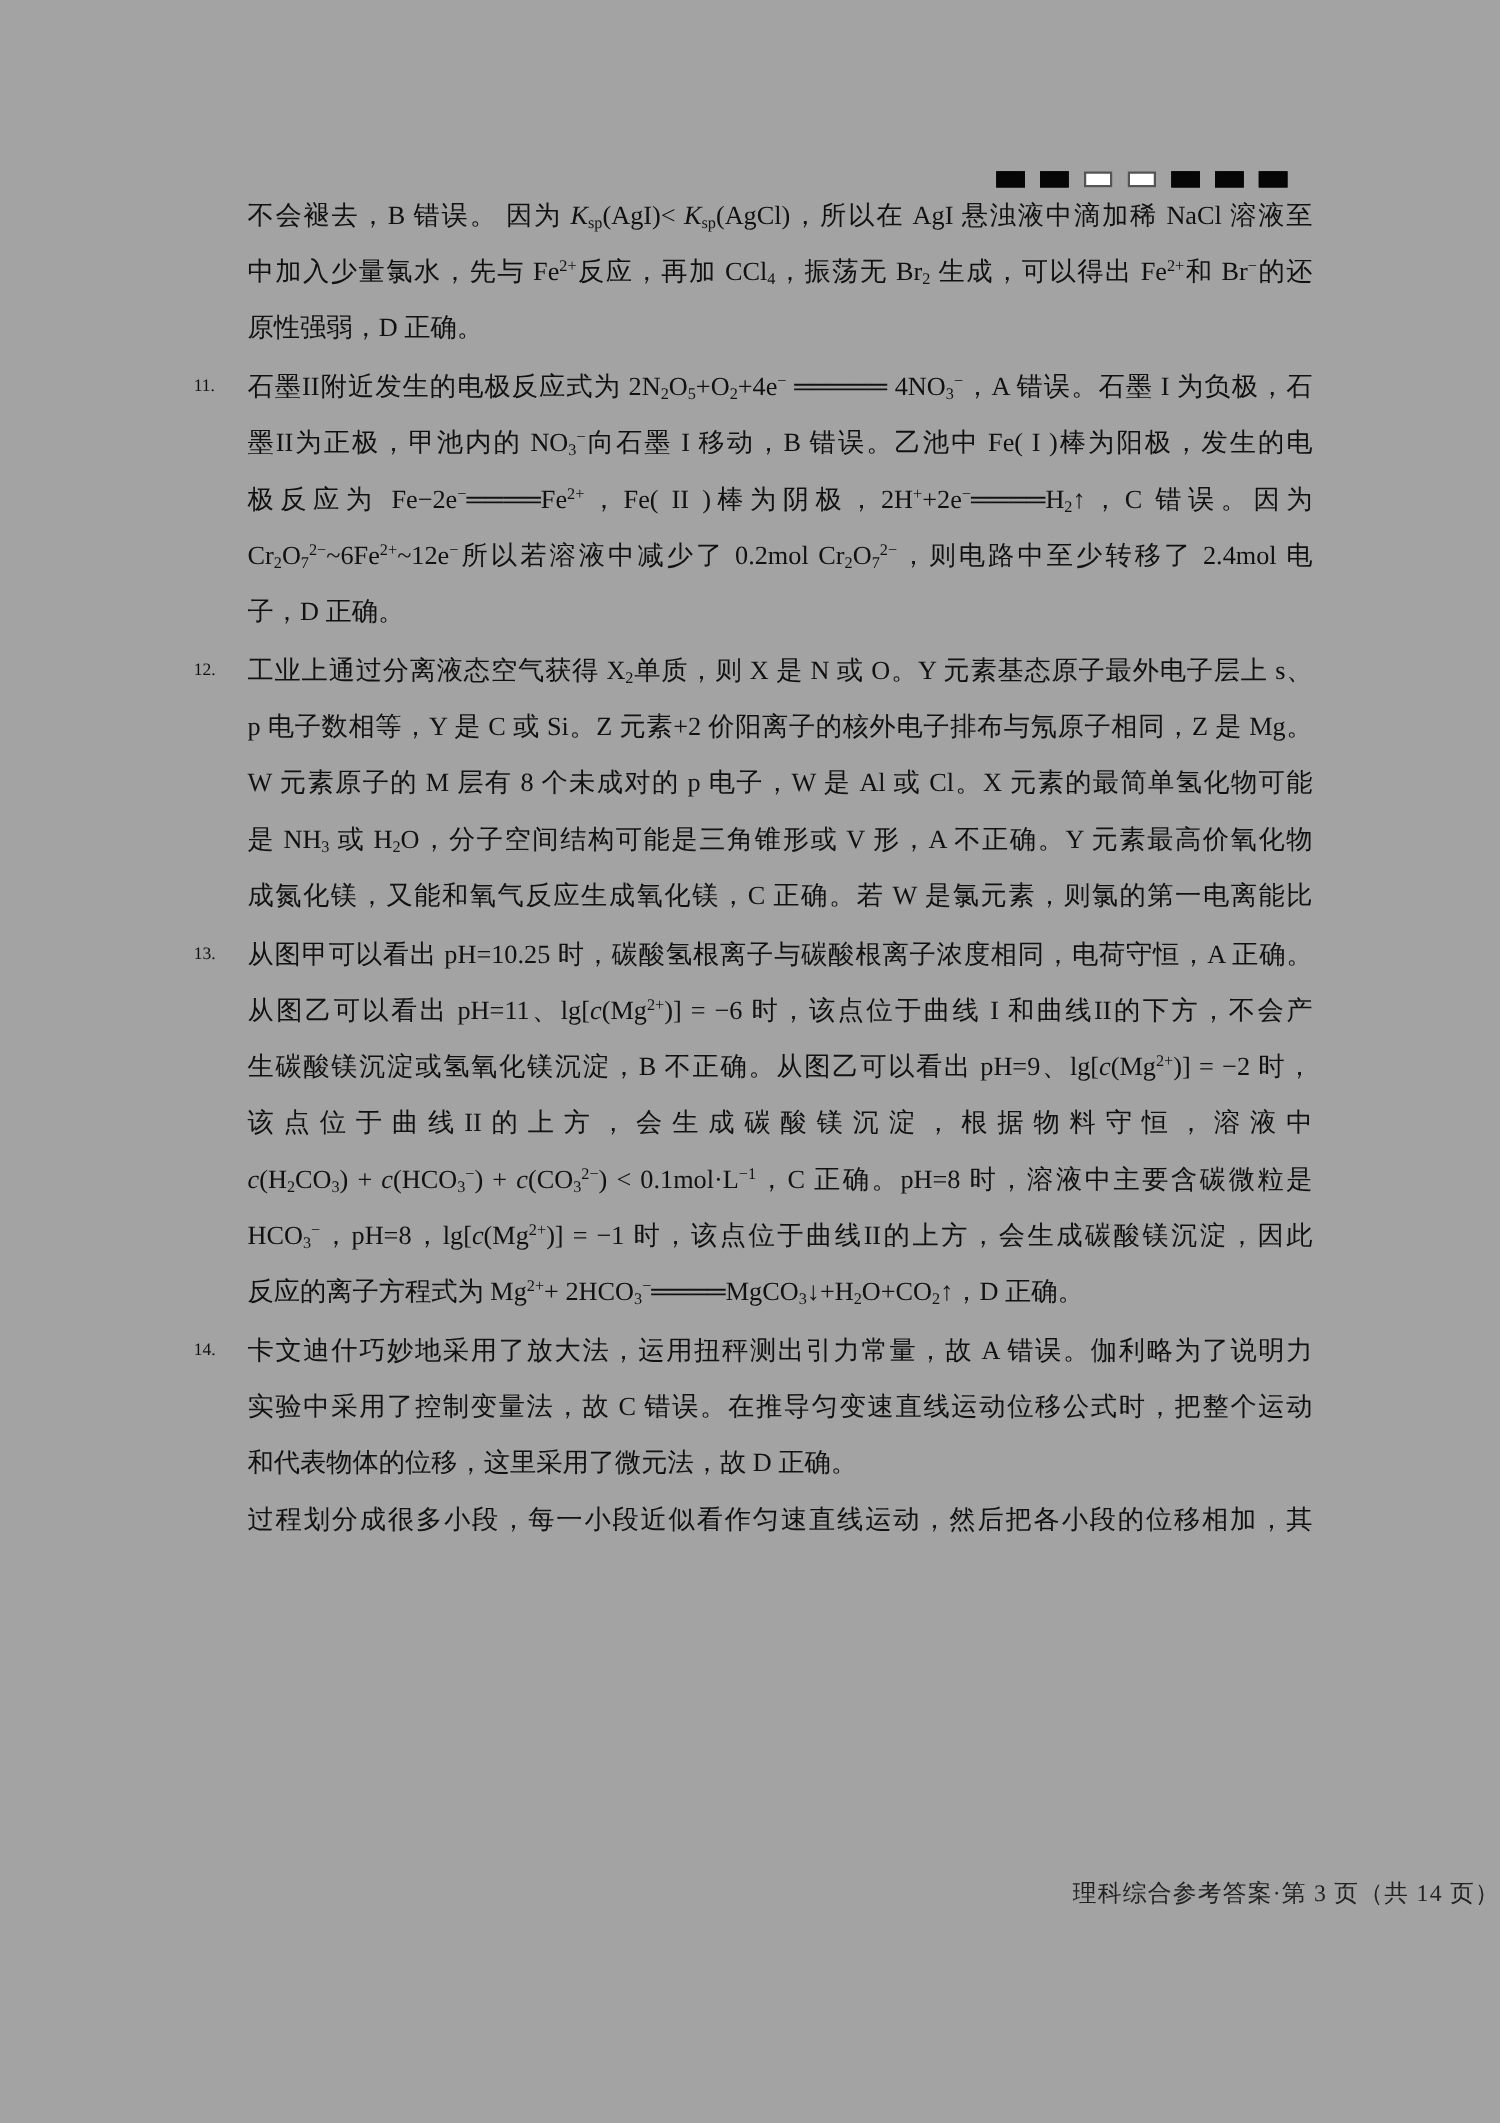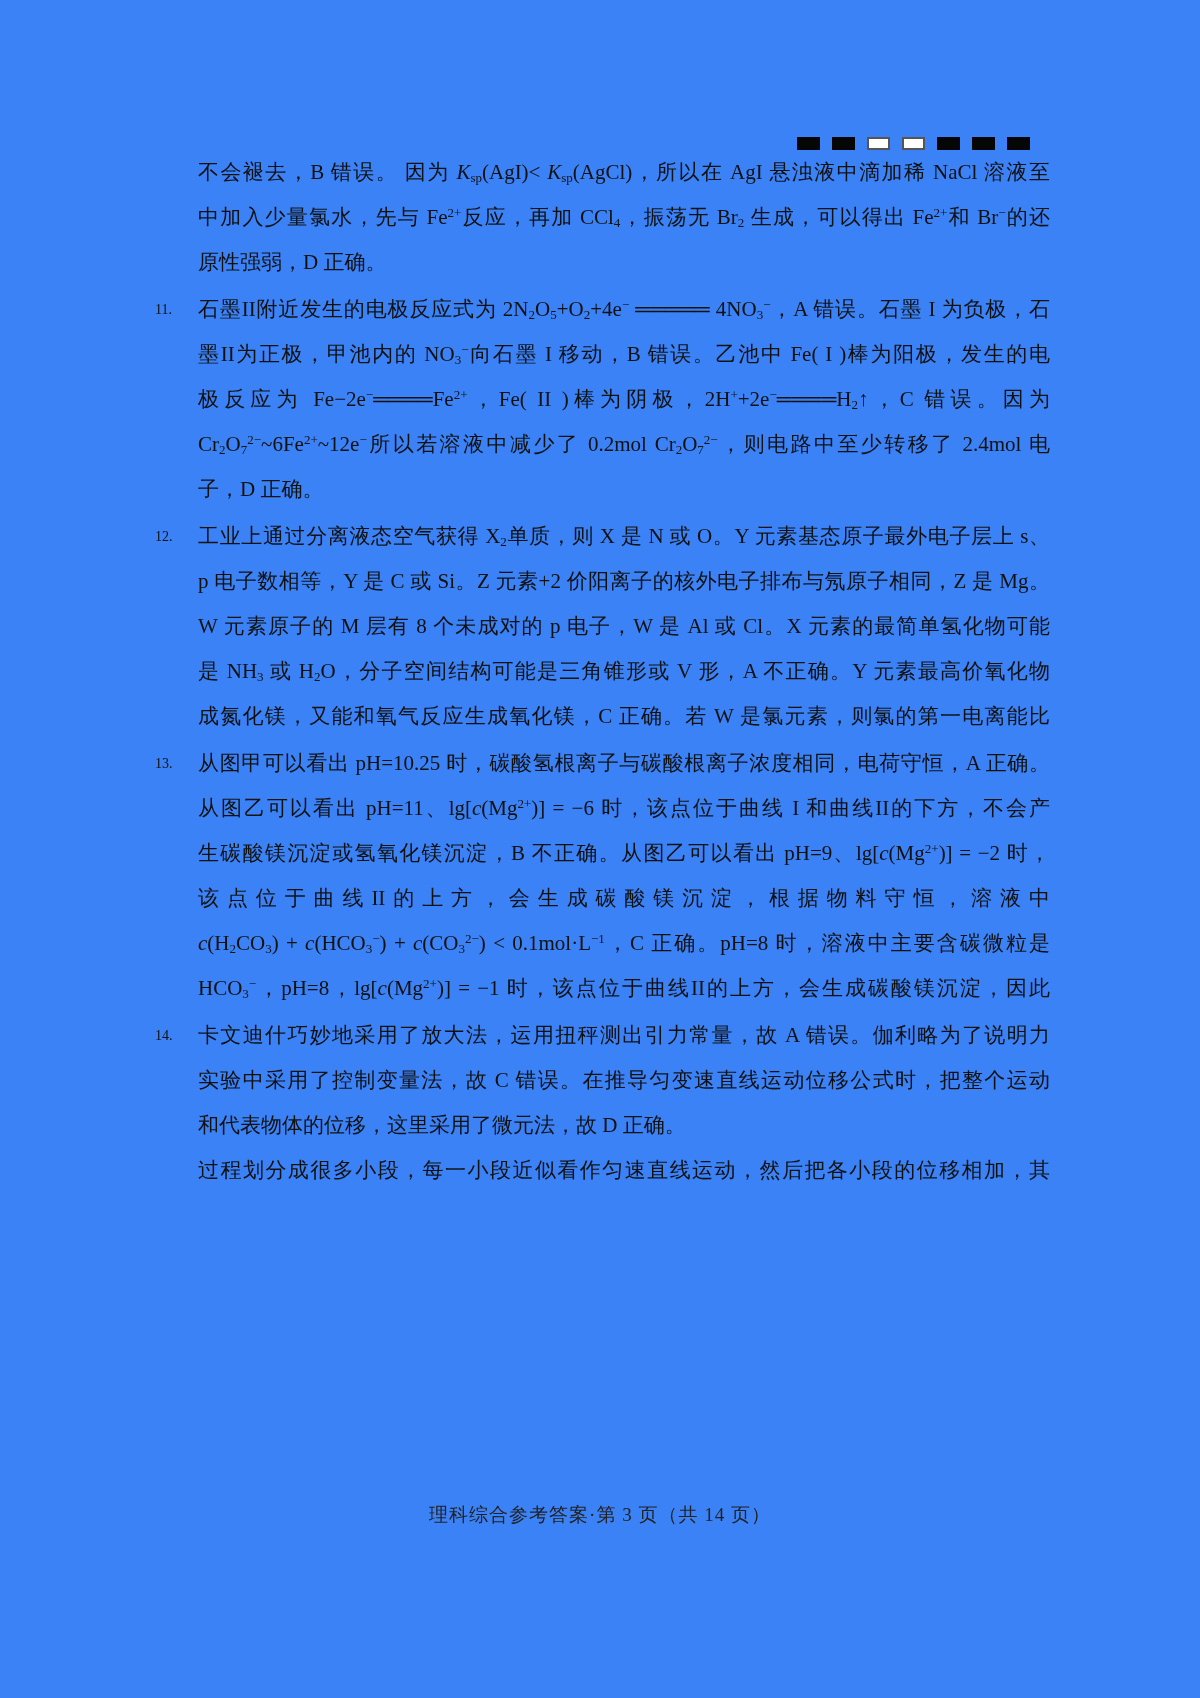--- a/index.html
+++ b/index.html
@@ -4,21 +4,21 @@
 <style>
   html,body{margin:0;padding:0;}
   body{
     width:1200px;height:1698px;
     background:#ffffff;
     font-family:"Liberation Serif","DejaVu Serif",serif;
     color:#111;
     position:relative;
     overflow:hidden;
   }
-  .page{position:absolute;inset:0;background:#3b82f6;}
+  .page{position:absolute;inset:0;background:#a3a3a3;}
   
   .marks{position:absolute;top:137px;left:797px;display:flex;gap:12px;}
   .mark{display:inline-block;width:23px;height:13px;box-sizing:border-box;}
   .mark.filled{background:#060606;border:1px solid #060606;}
   .mark.empty{background:#fff;border:2px solid #555;}
   
   .content{position:absolute;top:150px;left:155px;width:895px;}
   .para{position:relative;padding-left:43px;margin-bottom:2px;}
   .num{position:absolute;left:0;top:0;line-height:45px;font-size:14px;color:#111;}
   .line{
@@ -28,21 +28,21 @@
     text-justify:inter-character;
   }
   .line.para-end{text-align-last:left;}
   sup,sub{font-size:13px;line-height:0;letter-spacing:0;}
   sup{vertical-align:0.55em;}
   sub{vertical-align:-0.25em;}
   i{font-style:italic;}
   
   .footer{
     position:absolute;top:1502px;left:0;width:1200px;
-    text-align:center;font-size:19px;color:#222;
+    text-align:right;font-size:19px;color:#222;
     letter-spacing:1px;
   }
 </style>
 </head>
 <body>
 
 <div class="page">
   <div class="marks">
       <span class="mark filled"></span>
       <span class="mark filled"></span>
@@ -75,20 +75,21 @@
         <div class="line">成氮化镁，又能和氧气反应生成氧化镁，C 正确。若 W 是氯元素，则氯的第一电离能比</div>
       </div>
       <div class="para">
         <span class="num">13.</span>
         <div class="line">从图甲可以看出 pH=10.25 时，碳酸氢根离子与碳酸根离子浓度相同，电荷守恒，A 正确。</div>
         <div class="line">从图乙可以看出 pH=11、lg[<i>c</i>(Mg<sup>2+</sup>)] = −6 时，该点位于曲线 I 和曲线II的下方，不会产</div>
         <div class="line">生碳酸镁沉淀或氢氧化镁沉淀，B 不正确。从图乙可以看出 pH=9、lg[<i>c</i>(Mg<sup>2+</sup>)] = −2 时，</div>
         <div class="line">该点位于曲线II的上方，会生成碳酸镁沉淀，根据物料守恒，溶液中</div>
         <div class="line"><i>c</i>(H<sub>2</sub>CO<sub>3</sub>) + <i>c</i>(HCO<sub>3</sub><sup>−</sup>) + <i>c</i>(CO<sub>3</sub><sup>2−</sup>) &lt; 0.1mol·L<sup>−1</sup>，C 正确。pH=8 时，溶液中主要含碳微粒是</div>
         <div class="line">HCO<sub>3</sub><sup>−</sup>，pH=8，lg[<i>c</i>(Mg<sup>2+</sup>)] = −1 时，该点位于曲线II的上方，会生成碳酸镁沉淀，因此</div>
+        <div class="line para-end">反应的离子方程式为 Mg<sup>2+</sup>+ 2HCO<sub>3</sub><sup>−</sup>════MgCO<sub>3</sub>↓+H<sub>2</sub>O+CO<sub>2</sub>↑，D 正确。</div>
       </div>
       <div class="para">
         <span class="num">14.</span>
         <div class="line">卡文迪什巧妙地采用了放大法，运用扭秤测出引力常量，故 A 错误。伽利略为了说明力</div>
         <div class="line">实验中采用了控制变量法，故 C 错误。在推导匀变速直线运动位移公式时，把整个运动</div>
         <div class="line para-end">和代表物体的位移，这里采用了微元法，故 D 正确。</div>
         <div class="line">过程划分成很多小段，每一小段近似看作匀速直线运动，然后把各小段的位移相加，其</div>
       </div>
     </div>
   <div class="footer">理科综合参考答案·第 3 页（共 14 页）</div>

